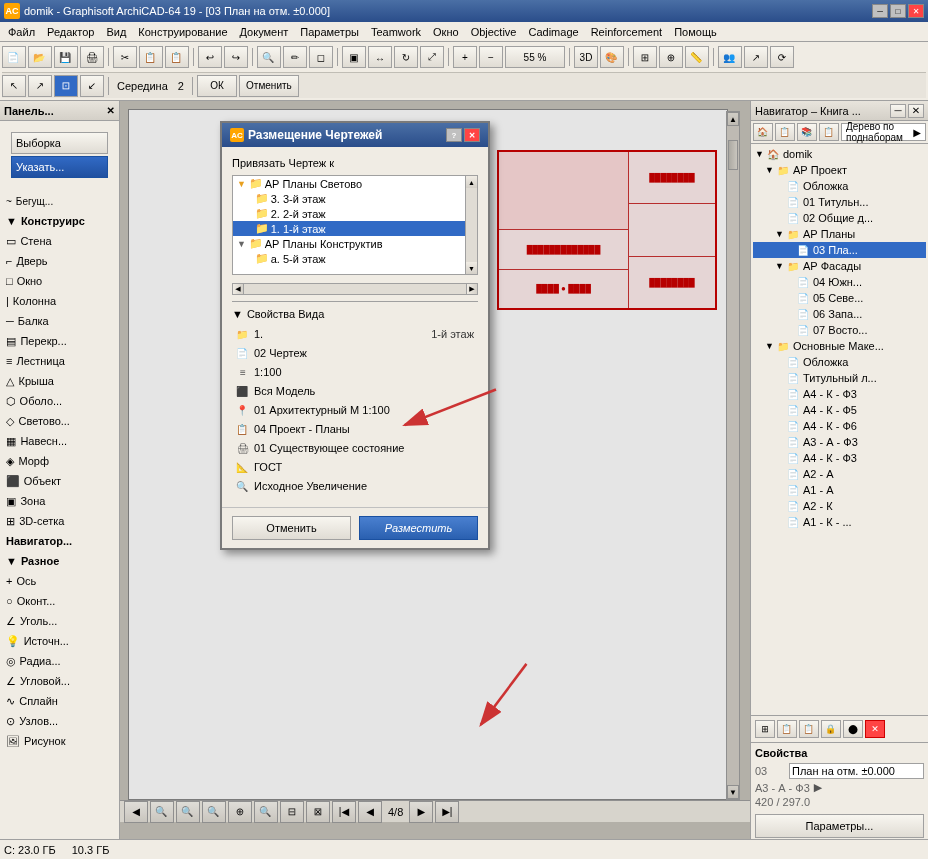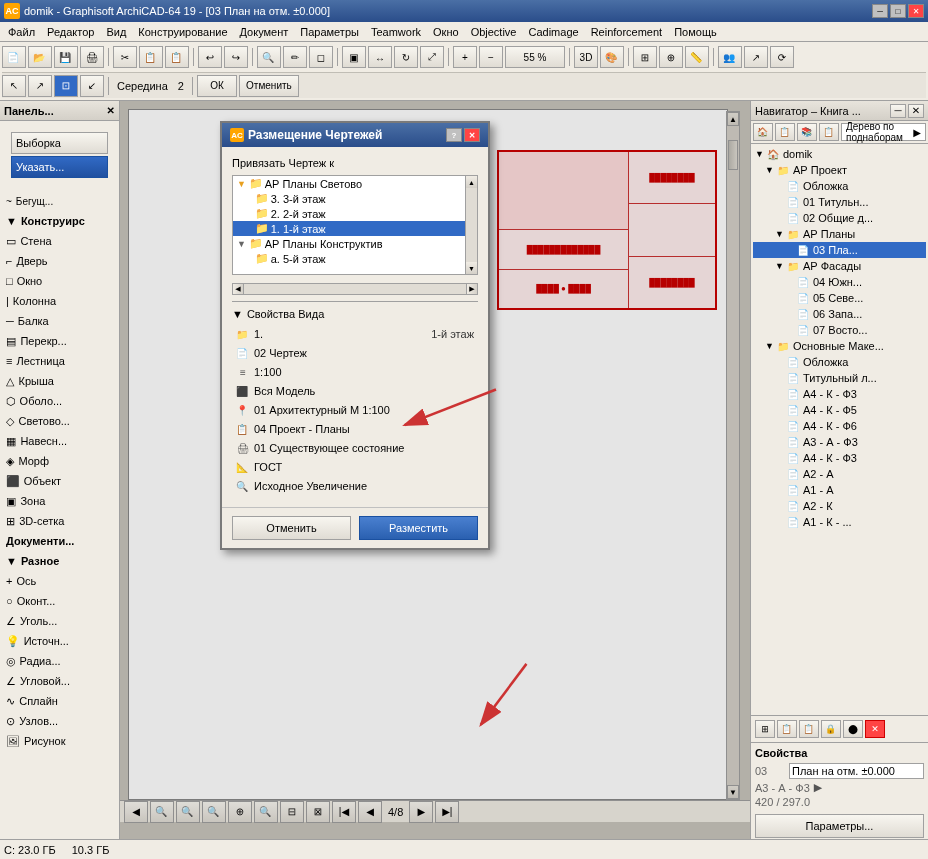--- a/index.html
+++ b/index.html
@@ -99,21 +99,21 @@
     .properties-section { border-top: 1px solid #a0a0a0; padding-top: 6px; margin-top: 4px; }
     .props-header { display: flex; align-items: center; gap: 4px; font-size: 11px; margin-bottom: 6px; cursor: pointer; }
     .prop-line { display: flex; align-items: center; font-size: 11px; margin-bottom: 3px; padding: 1px 4px; gap: 4px; }
     .prop-line-icon { width: 14px; height: 14px; display: flex; align-items: center; justify-content: center; font-size: 10px; color: #555; }
     .prop-line-text { flex: 1; }
     .prop-line-value { color: #333; }
 
     
     .dialog-buttons { display: flex; justify-content: space-between; padding: 8px 10px; border-top: 1px solid #c0c0c0; gap: 8px; }
     .dialog-btn { flex: 1; height: 24px; background: linear-gradient(to bottom, #f8f6f0, #e0dcd4); border: 1px solid #a0a0a0; cursor: pointer; font-size: 11px; }
-    .dialog-btn.primary { background: linear-gradient(to bottom, #4a80d0, #2a60b0); color: white; border-color: #1a50a0; }
+    .dialog-btn.primary { background: linear-gradient(to bottom, #4a80d0, #2a60b0); color: white; border-color: #1a50a0; font-style: italic; }
 
     
     .scroll-v { position: absolute; right: 10px; top: 10px; width: 14px; bottom: 42px; background: #d4d0c8; border: 1px solid #a0a0a0; display: flex; flex-direction: column; }
     .scroll-thumb { background: linear-gradient(to right, #c0bdb5, #e0dcd4); height: 30px; margin: 14px 1px; border: 1px solid #a0a0a0; }
     .scroll-arrow { width: 100%; height: 14px; background: linear-gradient(to bottom, #e8e4dc, #d4d0c8); border: 1px solid #a0a0a0; display: flex; align-items: center; justify-content: center; font-size: 8px; cursor: pointer; }
     svg.arrows { position: absolute; top: 0; left: 0; width: 100%; height: 100%; pointer-events: none; }
 
     
     .nav-toolbar { display: flex; align-items: center; gap: 2px; padding: 2px; border-bottom: 1px solid #a0a0a0; }
     .nav-tb-btn { width: 20px; height: 18px; background: linear-gradient(to bottom, #f8f6f0, #e0dcd4); border: 1px solid #a0a0a0; display: flex; align-items: center; justify-content: center; cursor: pointer; font-size: 9px; }
@@ -288,21 +288,21 @@
       </div>
       <div class="sidebar-item">
         <span>▣</span>
         <span>Зона</span>
       </div>
       <div class="sidebar-item">
         <span>⊞</span>
         <span>3D-сетка</span>
       </div>
       <div class="sidebar-item" style="font-weight: bold;">
-        <span>Документи...</span>
+        <span>Навигатор...</span>
       </div>
       <div class="sidebar-item" style="font-weight: bold;">
         <span>▼</span>
         <span>Разное</span>
       </div>
       <div class="sidebar-item">
         <span>+</span>
         <span>Ось</span>
       </div>
       <div class="sidebar-item">

